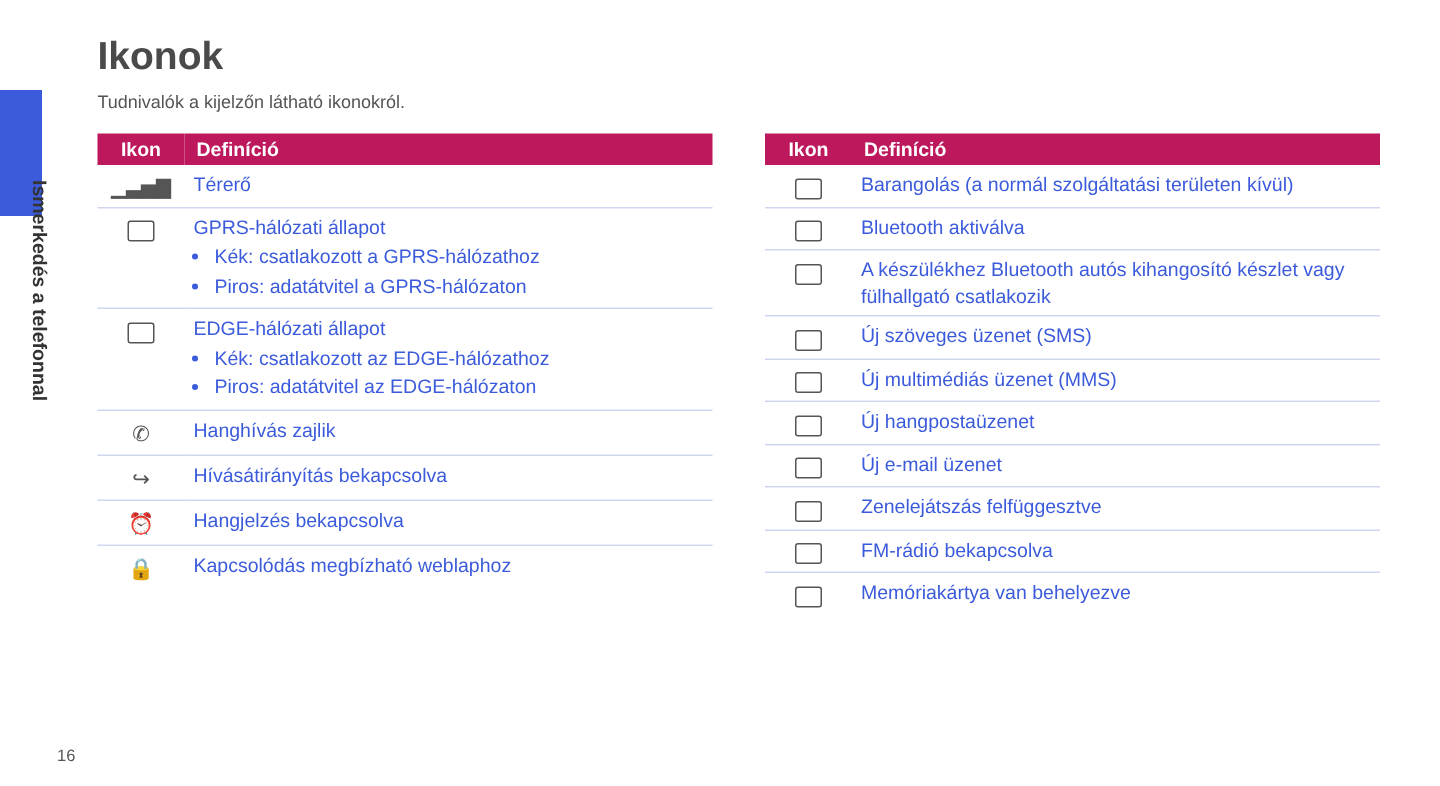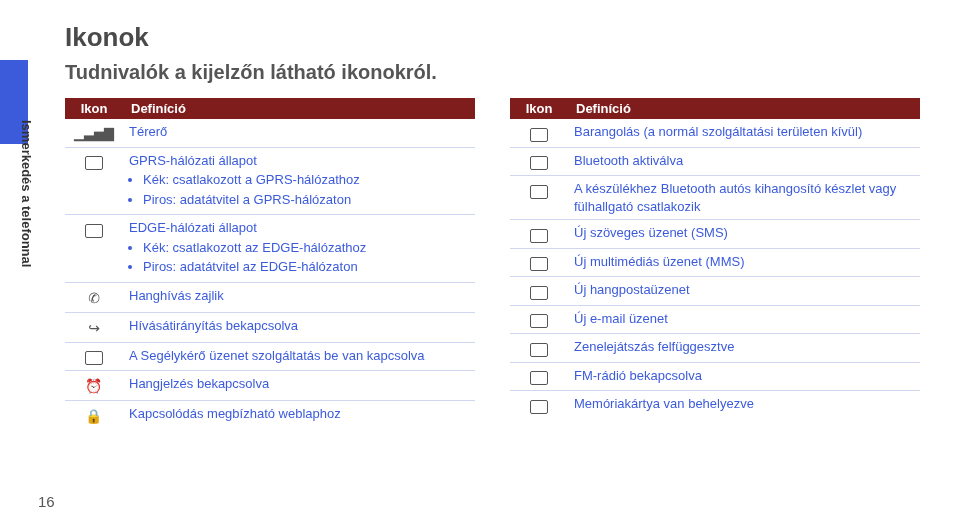--- a/index.html
+++ b/index.html
@@ -41,38 +41,37 @@
     top: 22px;
     right: 40px;
   }
   .title {
     font-size: 26px;
     font-weight: bold;
     color: #4a4a4a;
     margin: 0 0 8px 0;
   }
   .subtitle {
-    font-size: 20px;
+    font-size: 12px;
     color: #555;
     margin: 0 0 14px 0;
-    font-weight: bold;
   }
   .cols {
     display: flex;
     gap: 35px;
   }
   .col {
     flex: 1;
   }
   table.def {
     border-collapse: collapse;
     width: 100%;
   }
   table.def th {
-    background: #7f1d1d;
+    background: #be185d;
     color: #fff;
     font-weight: bold;
     text-align: left;
     padding: 3px 8px;
     font-size: 13px;
   }
   table.def th.icon-h {
     width: 42px;
     text-align: center;
   }
@@ -106,21 +105,21 @@
     list-style: disc;
   }
   .bullets li {
     color: #3b5bdb;
     margin: 2px 0;
   }
   .page-num {
     position: absolute;
     left: 38px;
     bottom: 14px;
-    font-size: 15px;
+    font-size: 11px;
     color: #555;
   }
   
   .signal {
     border:none; width:auto; height:auto; font-size:13px; color:#555;
   }
   .glyph {
     border:none; width:auto; height:auto; font-size:14px; color:#555;
   }
 </style>
@@ -175,24 +174,20 @@
           <tr class="row-div">
             <td class="icon-cell"><span class="glyph">✆</span></td>
             <td>Hanghívás zajlik</td>
           </tr>
 
           <tr class="row-div">
             <td class="icon-cell"><span class="glyph">↪</span></td>
             <td>Hívásátirányítás bekapcsolva</td>
           </tr>
 
-          <tr class="row-div">
-            <td class="icon-cell"><span class="icon-box"></span></td>
-            <td>A Segélykérő üzenet szolgáltatás be van kapcsolva</td>
-          </tr>
 
           <tr class="row-div">
             <td class="icon-cell"><span class="glyph">⏰</span></td>
             <td>Hangjelzés bekapcsolva</td>
           </tr>
 
           <tr>
             <td class="icon-cell"><span class="glyph">🔒</span></td>
             <td>Kapcsolódás megbízható weblaphoz</td>
           </tr>

